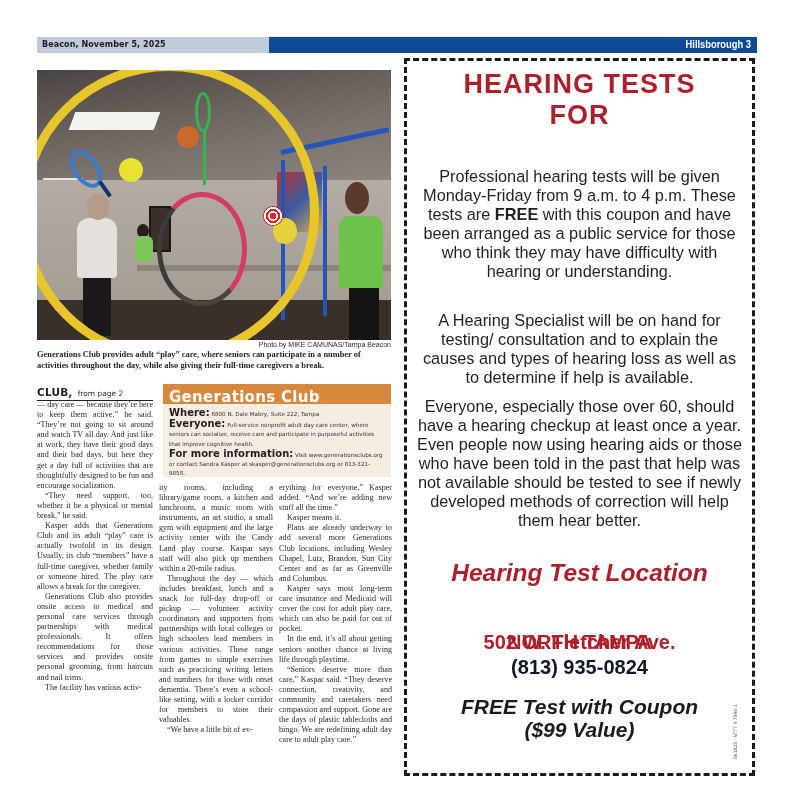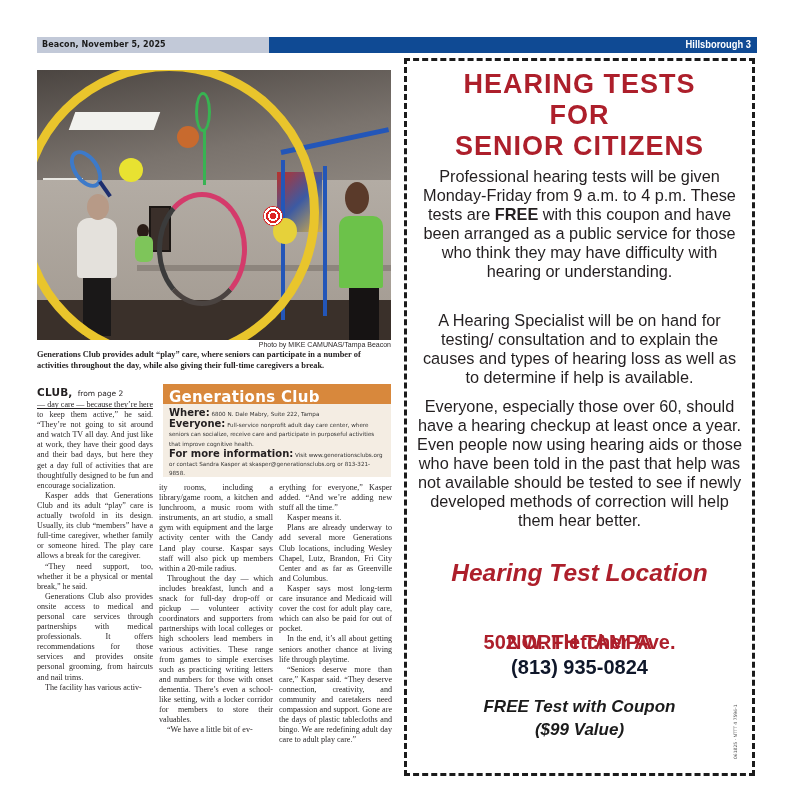--- a/index.html
+++ b/index.html
@@ -61,21 +61,21 @@
   .person2-legs { position: absolute; left: 312px; top: 216px; width: 30px; height: 54px; background: #161313; }
   .person3-body { position: absolute; left: 98px; top: 166px; width: 18px; height: 26px; background: #7ec55a; border-radius: 6px; }
   .person3-head { position: absolute; left: 100px; top: 154px; width: 12px; height: 14px; background: #2b1d17; border-radius: 50%; }
 
   .credit { position: absolute; left: 37px; top: 341px; width: 354px; text-align: right;
     font-family: "Liberation Sans", sans-serif; font-size: 7px; color: #231f20; }
   .caption { position: absolute; left: 37px; top: 350px; width: 354px;
     font-family: "Liberation Serif", serif; font-weight: bold; font-size: 8.4px; line-height: 10.6px; color: #231f20; }
 
   
-  .jump { position: absolute; left: 37px; top: 381px; width: 116px; border-bottom: 1px solid #231f20; padding-bottom: 8px;
+  .jump { position: absolute; left: 37px; top: 381px; width: 116px; border-bottom: 1px solid #231f20; padding-bottom: 0;
     font-family: "DejaVu Sans", sans-serif; }
   .jump .kw { font-weight: bold; font-size: 10.5px; letter-spacing: 0.2px; }
   .jump .from { font-size: 7.5px; }
 
   
   .info { position: absolute; left: 163px; top: 384px; width: 228px; height: 93px; background: #f4ede3; }
   .info .bar { background: #d8883c; color: #ffffff; font-family: "DejaVu Sans", sans-serif; font-weight: bold; font-size: 15px;
     height: 20px; padding: 4px 0 0 6px; letter-spacing: 0.3px; }
   .info .body { padding: 4px 6px; font-family: "DejaVu Sans", sans-serif; font-size: 5.6px; line-height: 9.2px; color: #333; }
   .info .body b { font-weight: bold; color: #231f20; font-size: 10px; }
@@ -94,21 +94,21 @@
   .ad-title { position: absolute; left: 0; top: 8px; width: 100%; color: #ad1f2b; font-weight: bold;
     font-size: 27px; line-height: 31px; letter-spacing: 1px; }
   .ad-p { position: absolute; left: 8px; width: 329px; color: #231f20; font-size: 16.3px; line-height: 19px; }
   .ad-p1 { top: 106px; }
   .ad-p2 { top: 250px; }
   .ad-p3 { top: 336px; }
   .ad-loc { position: absolute; left: 0; top: 498px; width: 100%; color: #ad1f2b; font-weight: bold; font-style: italic; font-size: 24.5px; }
   .ad-city { position: absolute; left: 0; top: 570px; width: 100%; color: #ad1f2b; font-weight: bold; font-size: 20px; }
   .ad-addr { position: absolute; left: 0; top: 570px; width: 100%; color: #ad1f2b; font-weight: bold; font-size: 20px; }
   .ad-phone { position: absolute; left: 0; top: 595px; width: 100%; color: #0f172a; font-weight: bold; font-size: 20px; }
-  .ad-free { position: absolute; left: 0; top: 634px; width: 100%; color: #1b1b1b; font-weight: bold; font-style: italic; font-size: 17px; line-height: 23px; }
+  .ad-free { position: absolute; left: 0; top: 634px; width: 100%; color: #1b1b1b; font-weight: bold; font-style: italic; font-size: 21px; line-height: 23px; }
   .ad-code { position: absolute; left: 326px; top: 620px; width: 12px; height: 80px; }
   .ad-code span { position: absolute; left: 0; top: 78px; transform: rotate(-90deg); transform-origin: left top;
     white-space: nowrap; font-size: 4.5px; color: #555; font-family: "DejaVu Sans", sans-serif; }
 </style>
 </head>
 <body>
 
 <div class="hdr-left">Beacon, November 5, 2025</div>
 <div class="hdr-right"><span>Hillsborough 3</span></div>
 
@@ -155,44 +155,43 @@
   <div class="bar">Generations Club</div>
   <div class="body">
     <div><b>Where:</b> <span>6800 N. Dale Mabry, Suite 222, Tampa</span></div>
     <div><b>Everyone:</b> <span>Full-service nonprofit adult day care center, where seniors can socialize, receive care and participate in purposeful activities that improve cognitive health.</span></div>
     <div><b>For more information:</b> <span>Visit www.generationsclubs.org or contact Sandra Kasper at skasper@generationsclubs.org or 813-321-9858.</span></div>
   </div>
 </div>
 
 <div class="col col1">
   <p class="noindent">— day care — because they’re here to keep them active,” he said. “They’re not going to sit around and watch TV all day. And just like at work, they have their good days and their bad days, but here they get a day full of activities that are thoughtfully designed to be fun and encourage socialization.</p>
+  <p>“They need support, too, whether it be a physical or mental break,” he said.</p>
   <p>Kasper adds that Generations Club and its adult “play” care is actually twofold in its design. Usually, its club “members” have a full-time caregiver, whether family or someone hired. The play care allows a break for the caregiver.</p>
-  <p>“They need support, too, whether it be a physical or mental break,” he said.</p>
   <p>Generations Club also provides onsite access to medical and personal care services through partnerships with medical professionals. It offers recommendations for those services and provides onsite personal grooming, from haircuts and nail trims.</p>
   <p>The facility has various activ-</p>
 </div>
 <div class="col col2">
   <p class="noindent">ity rooms, including a library/game room, a kitchen and lunchroom, a music room with instruments, an art studio, a small gym with equipment and the large activity center with the Candy Land play course. Kaspar says staff will also pick up members within a 20-mile radius.</p>
   <p>Throughout the day — which includes breakfast, lunch and a snack for full-day drop-off or pickup — volunteer activity coordinators and supporters from partnerships with local colleges or high schoolers lead members in various activities. These range from games to simple exercises such as practicing writing letters and numbers for those with onset dementia. There’s even a school-like setting, with a locker corridor for members to store their valuables.</p>
   <p>“We have a little bit of ev-</p>
 </div>
 <div class="col col3">
   <p class="noindent">erything for everyone,” Kasper added. “And we’re adding new stuff all the time.”</p>
   <p>Kasper means it.</p>
-  <p>Plans are already underway to add several more Generations Club locations, including Wesley Chapel, Lutz, Brandon, Fri City Center and as far as Greenville and Columbus.</p>
+  <p>Plans are already underway to add several more Generations Club locations, including Wesley Chapel, Lutz, Brandon, Sun City Center and as far as Greenville and Columbus.</p>
   <p>Kasper says most long-term care insurance and Medicaid will cover the cost for adult play care, which can also be paid for out of pocket.</p>
   <p>In the end, it’s all about getting seniors another chance at living life through playtime.</p>
   <p>“Seniors deserve more than care,” Kaspar said. “They deserve connection, creativity, and community and caretakers need compassion and support. Gone are the days of plastic tablecloths and bingo. We are redefining adult day care to adult play care.”</p>
 </div>
 
 <div class="ad">
   <div class="ad-title">
     <div>HEARING TESTS</div>
     <div>FOR</div>
-    <div>SENIOR CITIZENS</div>
   </div>
   <div class="ad-p ad-p1"><span>Professional hearing tests will be given Monday-Friday from 9 a.m. to 4 p.m. These tests are </span><b>FREE</b><span> with this coupon and have been arranged as a public service for those who think they may have difficulty with hearing or understanding.</span></div>
   <div class="ad-p ad-p2">A Hearing Specialist will be on hand for testing/ consultation and to explain the causes and types of hearing loss as well as to determine if help is available.</div>
   <div class="ad-p ad-p3">Everyone, especially those over 60, should have a hearing checkup at least once a year. Even people now using hearing aids or those who have been told in the past that help was not available should be tested to see if newly developed methods of correction will help them hear better.</div>
   <div class="ad-loc">Hearing Test Location</div>
   <div class="ad-city">NORTH TAMPA</div>
   <div class="ad-addr">502 W. Fletcher Ave.</div>
   <div class="ad-phone">(813) 935-0824</div>
   <div class="ad-free">
     <div>FREE Test with Coupon</div>

